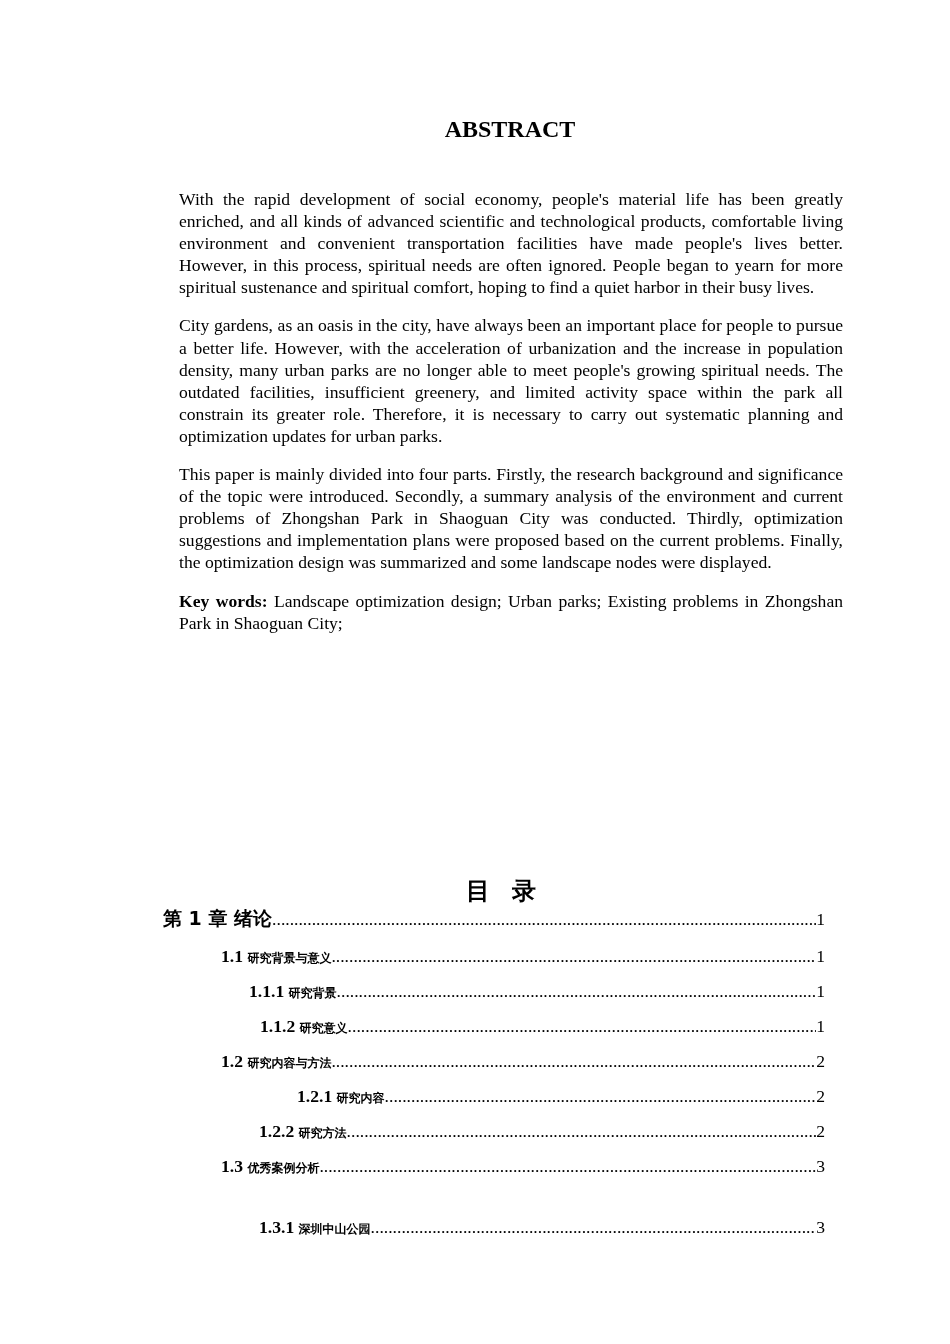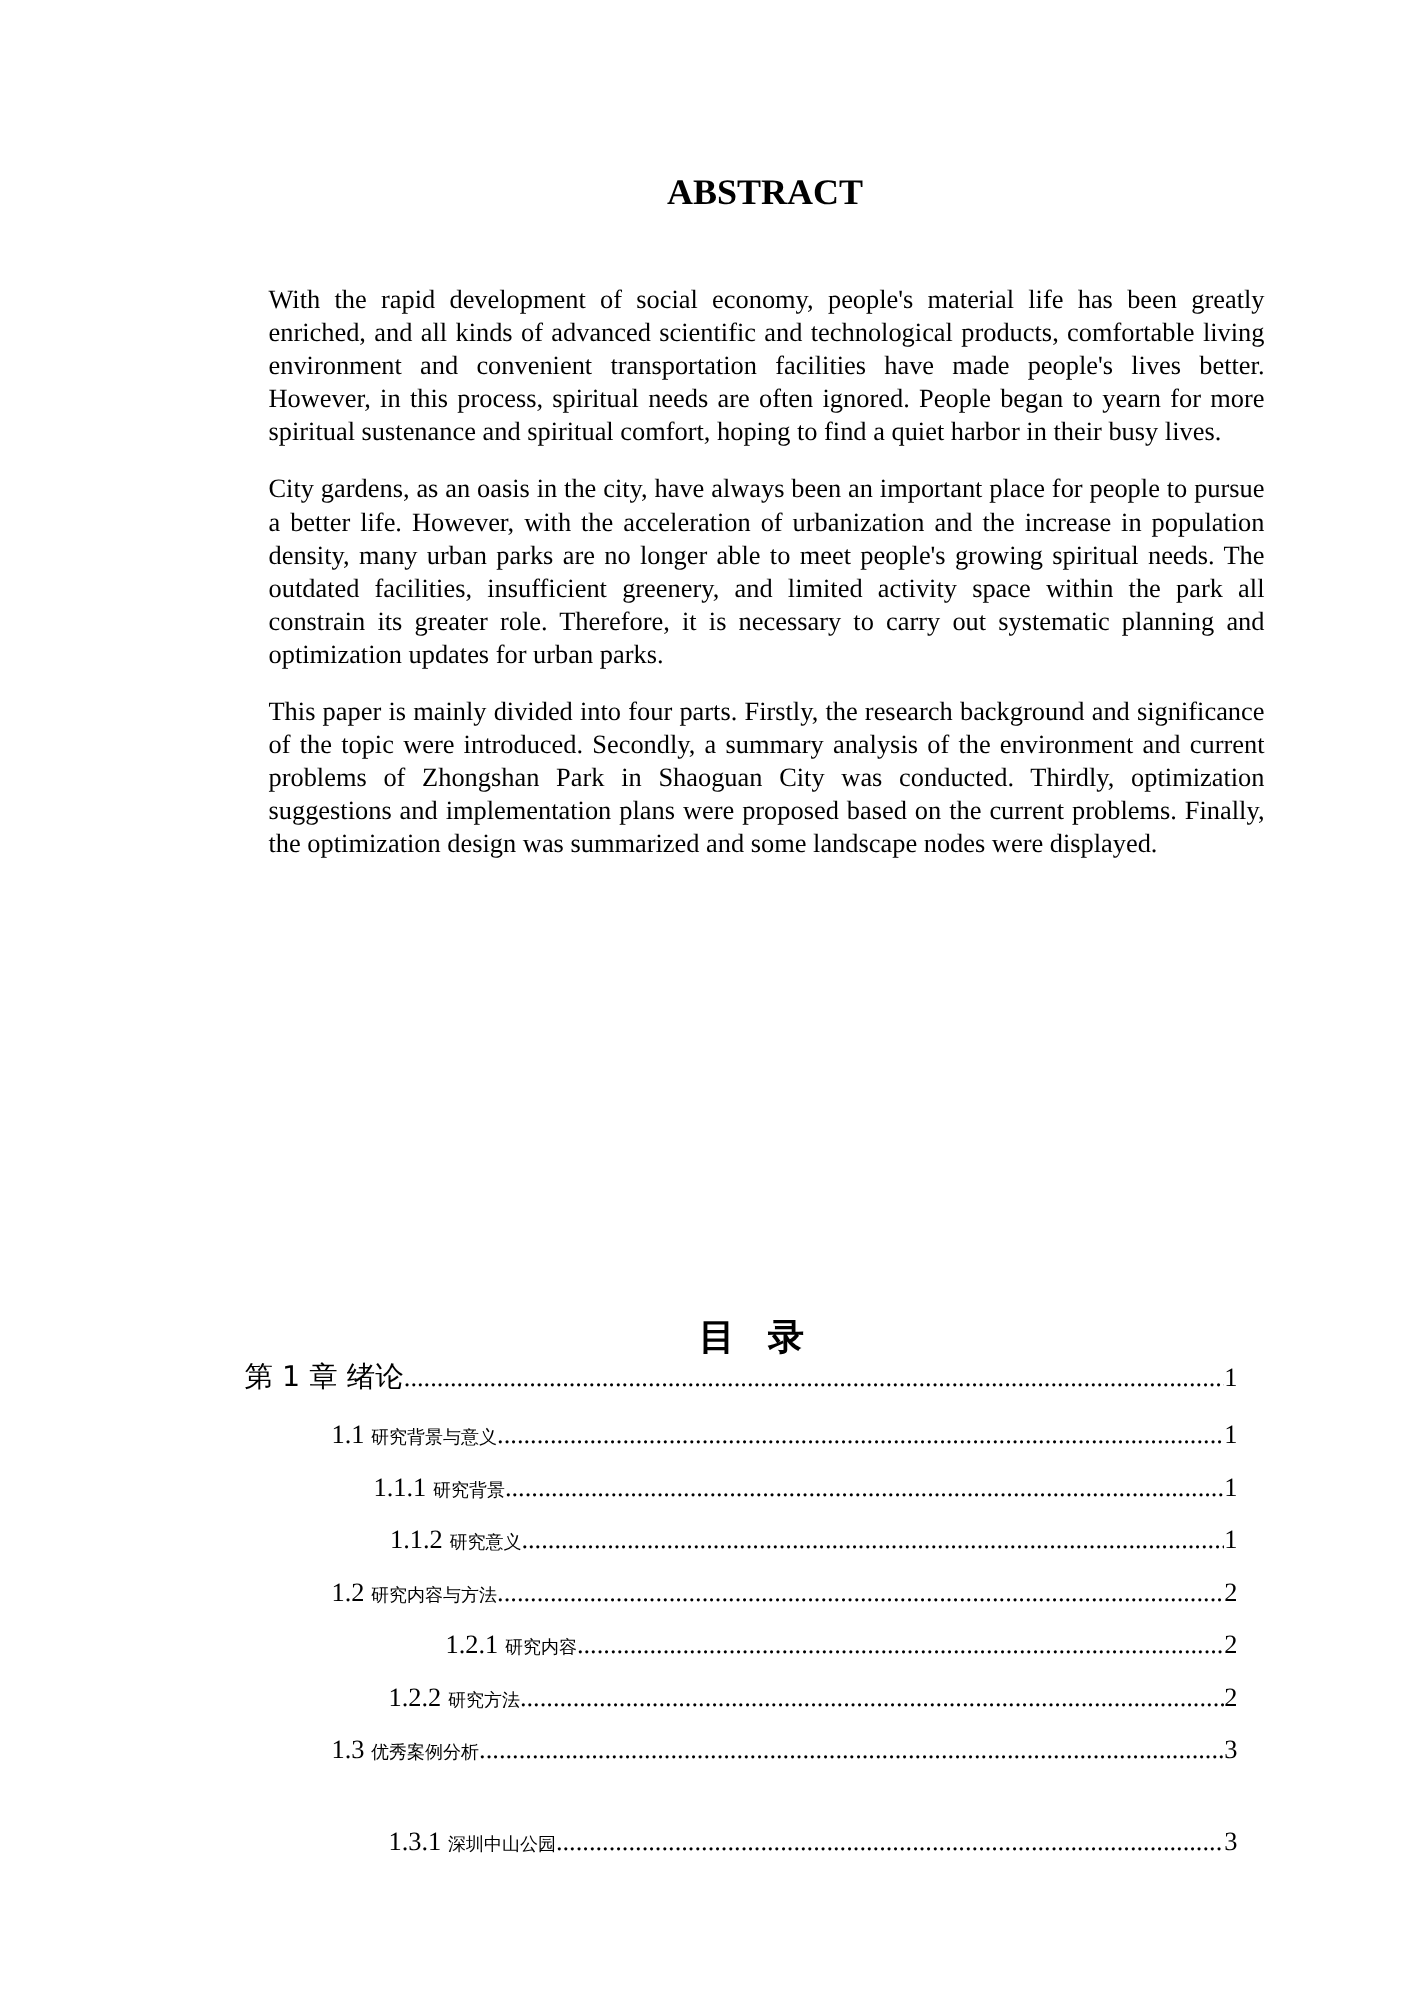--- a/index.html
+++ b/index.html
@@ -64,20 +64,21 @@
     .toc-row {
       position: absolute;
       display: flex;
       align-items: baseline;
       right: 125px;
       white-space: nowrap;
       overflow: hidden;
     }
     .toc-row .toc-label {
       flex: 0 0 auto;
+      font-weight: bold;
     }
     .toc-row .toc-leader {
       flex: 1 1 auto;
       overflow: hidden;
       white-space: nowrap;
       letter-spacing: 0;
     }
     .toc-row .toc-leader::after {
       content: "....................................................................................................................................................................................................................................................";
     }
@@ -107,20 +108,21 @@
   </style>
 </head>
 <body>
 
 <h1 class="abstract-title">ABSTRACT</h1>
 
 <div class="abstract-body">
   <p>With the rapid development of social economy, people's material life has been greatly enriched, and all kinds of advanced scientific and technological products, comfortable living environment and convenient transportation facilities have made people's lives better. However, in this process, spiritual needs are often ignored. People began to yearn for more spiritual sustenance and spiritual comfort, hoping to find a quiet harbor in their busy lives.</p>
   <p>City gardens, as an oasis in the city, have always been an important place for people to pursue a better life. However, with the acceleration of urbanization and the increase in population density, many urban parks are no longer able to meet people's growing spiritual needs. The outdated facilities, insufficient greenery, and limited activity space within the park all constrain its greater role. Therefore, it is necessary to carry out systematic planning and optimization updates for urban parks.</p>
   <p>This paper is mainly divided into four parts. Firstly, the research background and significance of the topic were introduced. Secondly, a summary analysis of the environment and current problems of Zhongshan Park in Shaoguan City was conducted. Thirdly, optimization suggestions and implementation plans were proposed based on the current problems. Finally, the optimization design was summarized and some landscape nodes were displayed.</p>
+  <p><span class="keywords-label">Key words:</span><span> Landscape optimization design;  Urban parks; Existing problems in Zhongshan Park in Shaoguan City;</span></p>
 </div>
 
 <h2 class="toc-title">目录</h2>
 
 <div class="toc">
   <div class="toc-row level-0" style="left:163px; top:0px;">
     <span class="toc-label"><span>第 1 章</span>&nbsp;<span>绪论</span></span>
     <span class="toc-leader"></span>
     <span class="toc-page">1</span>
   </div>

